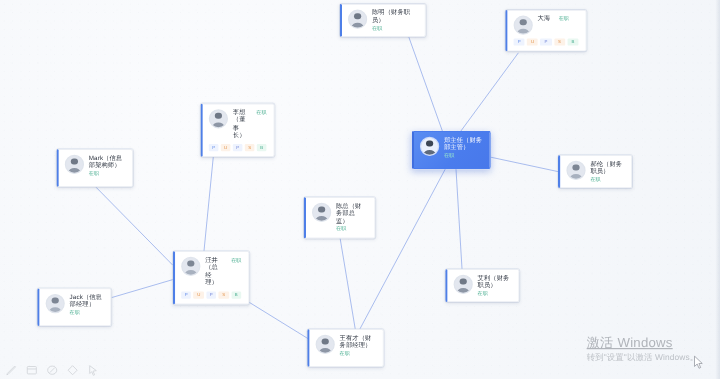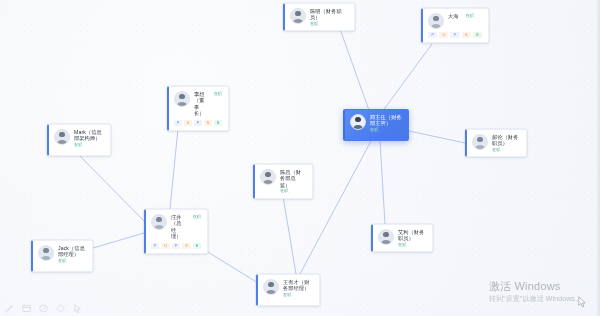--- a/index.html
+++ b/index.html
@@ -173,20 +173,21 @@
     bottom: 12px;
     text-align: left;
     color: #b4b8bd;
     user-select: none;
   }
   #wm-title {
     font-size: 11px;
     line-height: 14px;
     color: #b0b4ba;
     letter-spacing: 0.2px;
+    text-decoration: underline;
   }
   #wm-sub {
     font-size: 7px;
     line-height: 10px;
     color: #bcc0c6;
     letter-spacing: 0.1px;
     margin-top: 1px;
   }
   #cursor {
     position: absolute;

